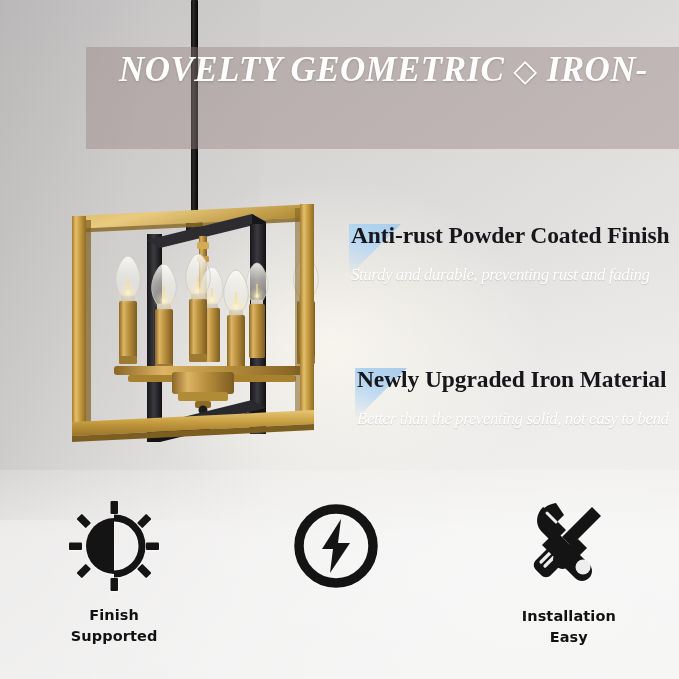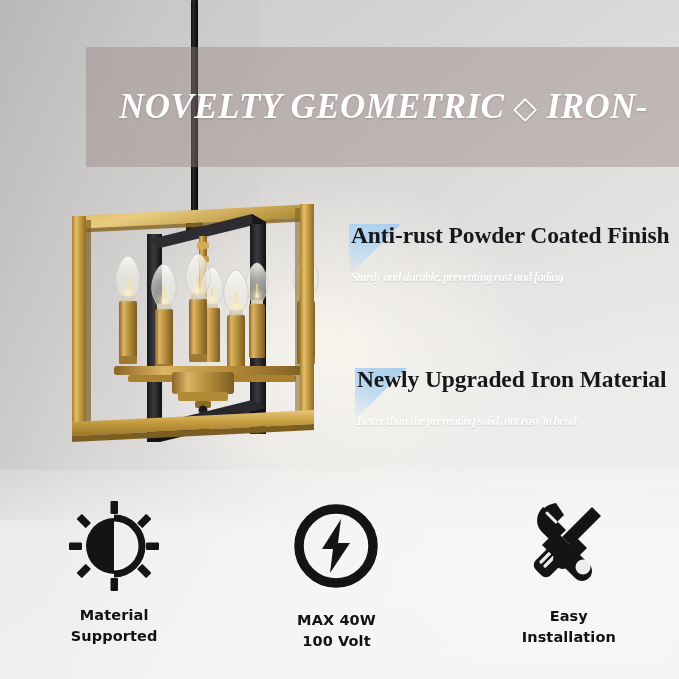--- a/index.html
+++ b/index.html
@@ -69,25 +69,25 @@
     left: 52px; top: 196px;
     width: 300px; height: 270px;
     z-index: 5;
   }
   .fixture svg { display: block; }
 
   
   .title-band {
     position: absolute;
     left: 86px; top: 47px;
-    width: 593px; height: 120px;
+    width: 593px; height: 102px;
     background: rgba(150,128,128,0.42);
     z-index: 8;
     display: flex;
-    align-items: center;
+    align-items: flex-start;
     justify-content: center;
   }
   .title-text {
     font-family: "Liberation Serif", "DejaVu Serif", serif;
     font-style: italic;
     font-weight: 700;
     font-size: 35px;
     line-height: 1.34;
     letter-spacing: 0.4px;
     color: #ffffff;
@@ -122,26 +122,26 @@
     font-weight: 700;
     font-size: 23.5px;
     line-height: 1.18;
     color: #17161a;
     letter-spacing: -0.1px;
     white-space: nowrap;
   }
   .feature-sub {
     font-family: "Liberation Serif", "DejaVu Serif", serif;
     font-style: italic;
-    font-weight: 700;
-    font-size: 12px;
+    font-weight: 400;
+    font-size: 17px;
     line-height: 1.24;
     color: #ffffff;
     letter-spacing: -0.45px;
-    margin-top: 20px;
+    margin-top: 14px;
     white-space: nowrap;
     text-shadow: 0 1px 1px rgba(130,130,130,0.30);
   }
 
   
   .specs {
     position: absolute;
     left: 0; top: 498px;
     width: 679px; height: 181px;
     display: flex;
@@ -364,35 +364,31 @@
             <rect x="72.5" y="64.5" width="7.5" height="13" rx="1" transform="rotate(-45 76.25 71)"></rect>
             <rect x="12" y="64.5" width="7.5" height="13" rx="1" transform="rotate(45 15.75 71)"></rect>
             <rect x="72.5" y="14.5" width="7.5" height="13" rx="1" transform="rotate(45 76.25 21)"></rect>
           </g>
 
           <path d="M46,18 A28,28 0 0 0 46,74 Z" fill="#141414"></path>
           <path d="M46,18 A28,28 0 0 1 46,74" fill="none" stroke="#141414" stroke-width="7"></path>
         </svg>
       </div>
       <div class="spec-label">
-        <span>Material</span>
+        <span>Finish</span>
         <span>Supported</span>
       </div>
     </div>
 
     <div class="spec" id="spec-1">
       <div class="spec-icon">
         <svg width="88" height="88" viewBox="0 0 88 88" xmlns="http://www.w3.org/2000/svg">
           <circle cx="44" cy="44" r="37" fill="none" stroke="#141414" stroke-width="9.5"></circle>
           <path d="M49,17 L30,47 L41,47 L38,71 L58,41 L46,41 Z" fill="#141414"></path>
         </svg>
-      </div>
-      <div class="spec-label">
-        <span>MAX 40W</span>
-        <span>100 Volt</span>
       </div>
     </div>
 
     <div class="spec" id="spec-2">
       <div class="spec-icon">
         <svg width="92" height="92" viewBox="0 0 92 92" xmlns="http://www.w3.org/2000/svg">
           <g fill="#141414">
 
             <path d="M20,7 C13,14 12,24 18,31 L30,43 L43,30 L31,18 C25,12 27,11 20,7 Z"></path>
             <path d="M33,3 C26,4 21,7 18,12 L31,25 L41,15 Z"></path>
@@ -413,19 +409,19 @@
             <path d="M38,38 L53,53 L74,74 C78,78 78,84 74,88 L72,90 L34,52 L36,40 Z" opacity="0"></path>
             <path d="M41,41 L55,55 L72,72 C76,76 76,82 72,86 C68,90 62,90 58,86 L41,69 L27,55 Z" opacity="0"></path>
           </g>
           <g>
             <path d="M40,40 L52,52 L73,73 C77,77 77,83 73,87 C69,91 63,91 59,87 L38,66 L26,54 Z" fill="#141414" transform="translate(-7,-9) scale(1)"></path>
             <circle cx="60" cy="67" r="7.5" fill="#eeeded"></circle>
           </g>
         </svg>
       </div>
       <div class="spec-label">
+        <span>Installation</span>
         <span>Easy</span>
-        <span>Installation</span>
       </div>
     </div>
 
   </div>
 </div>
 
 </body></html>

